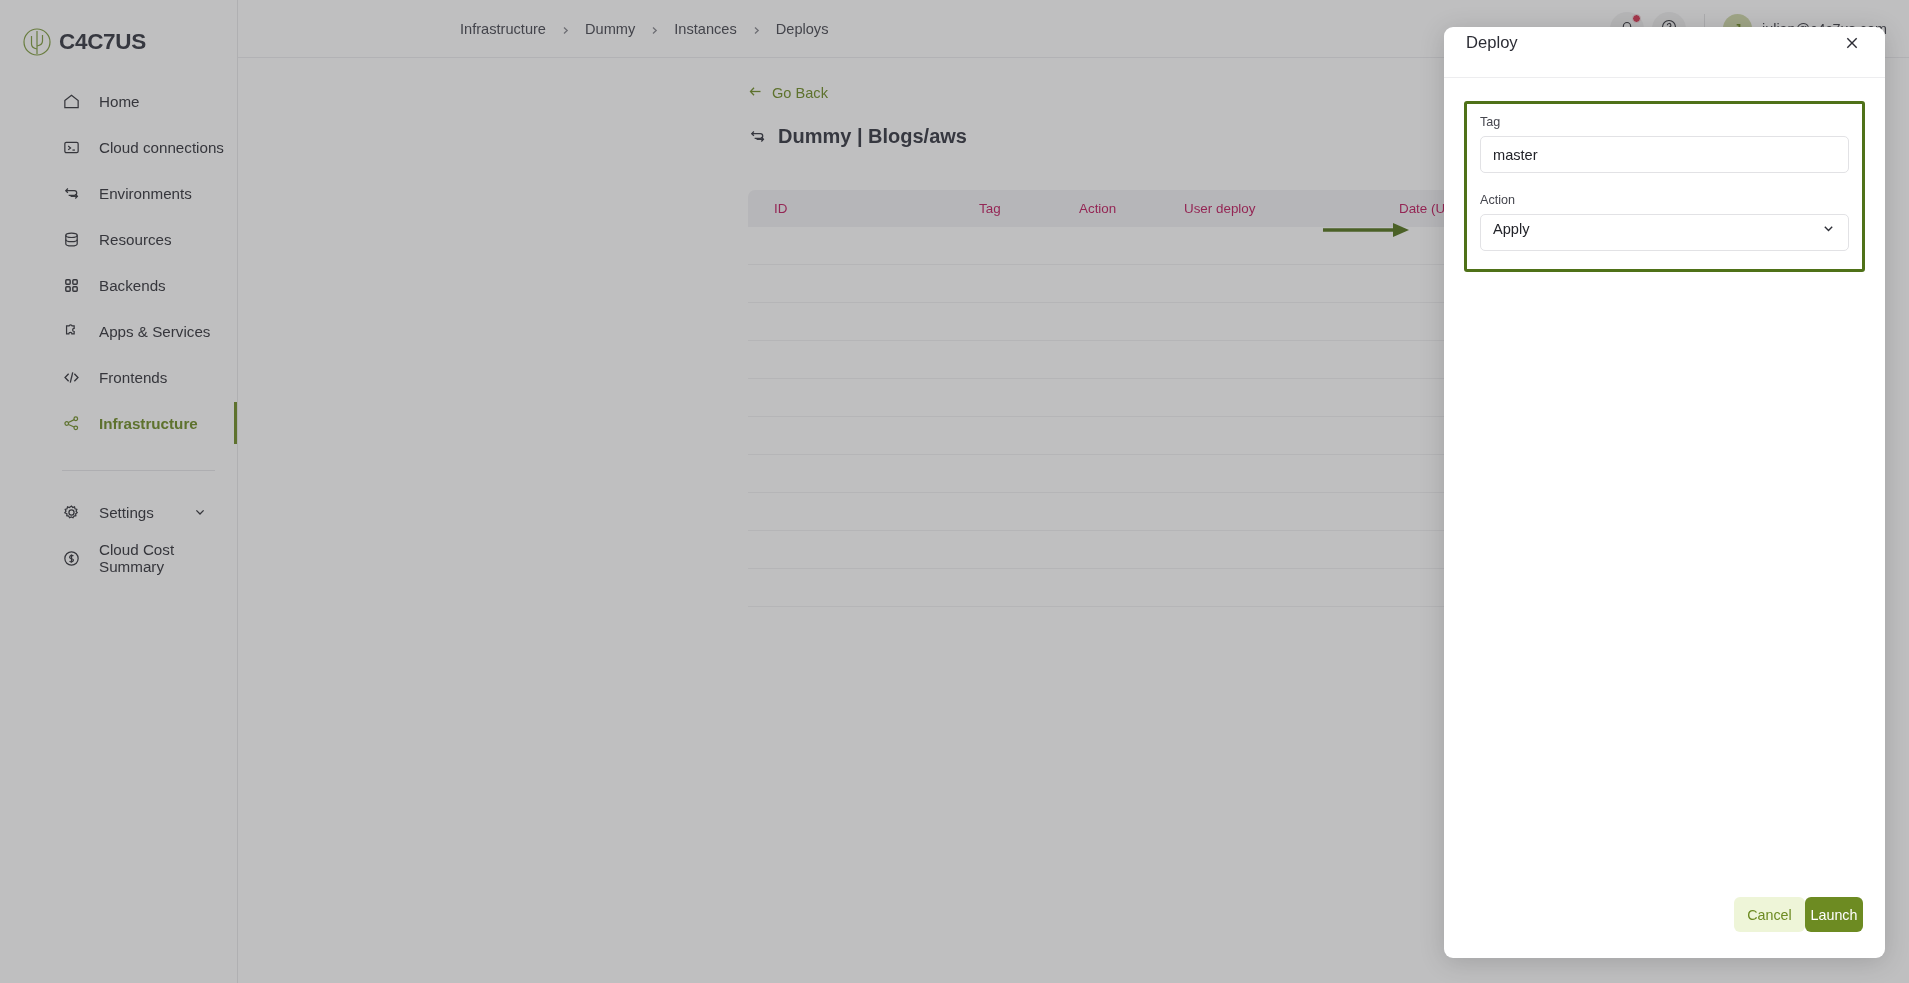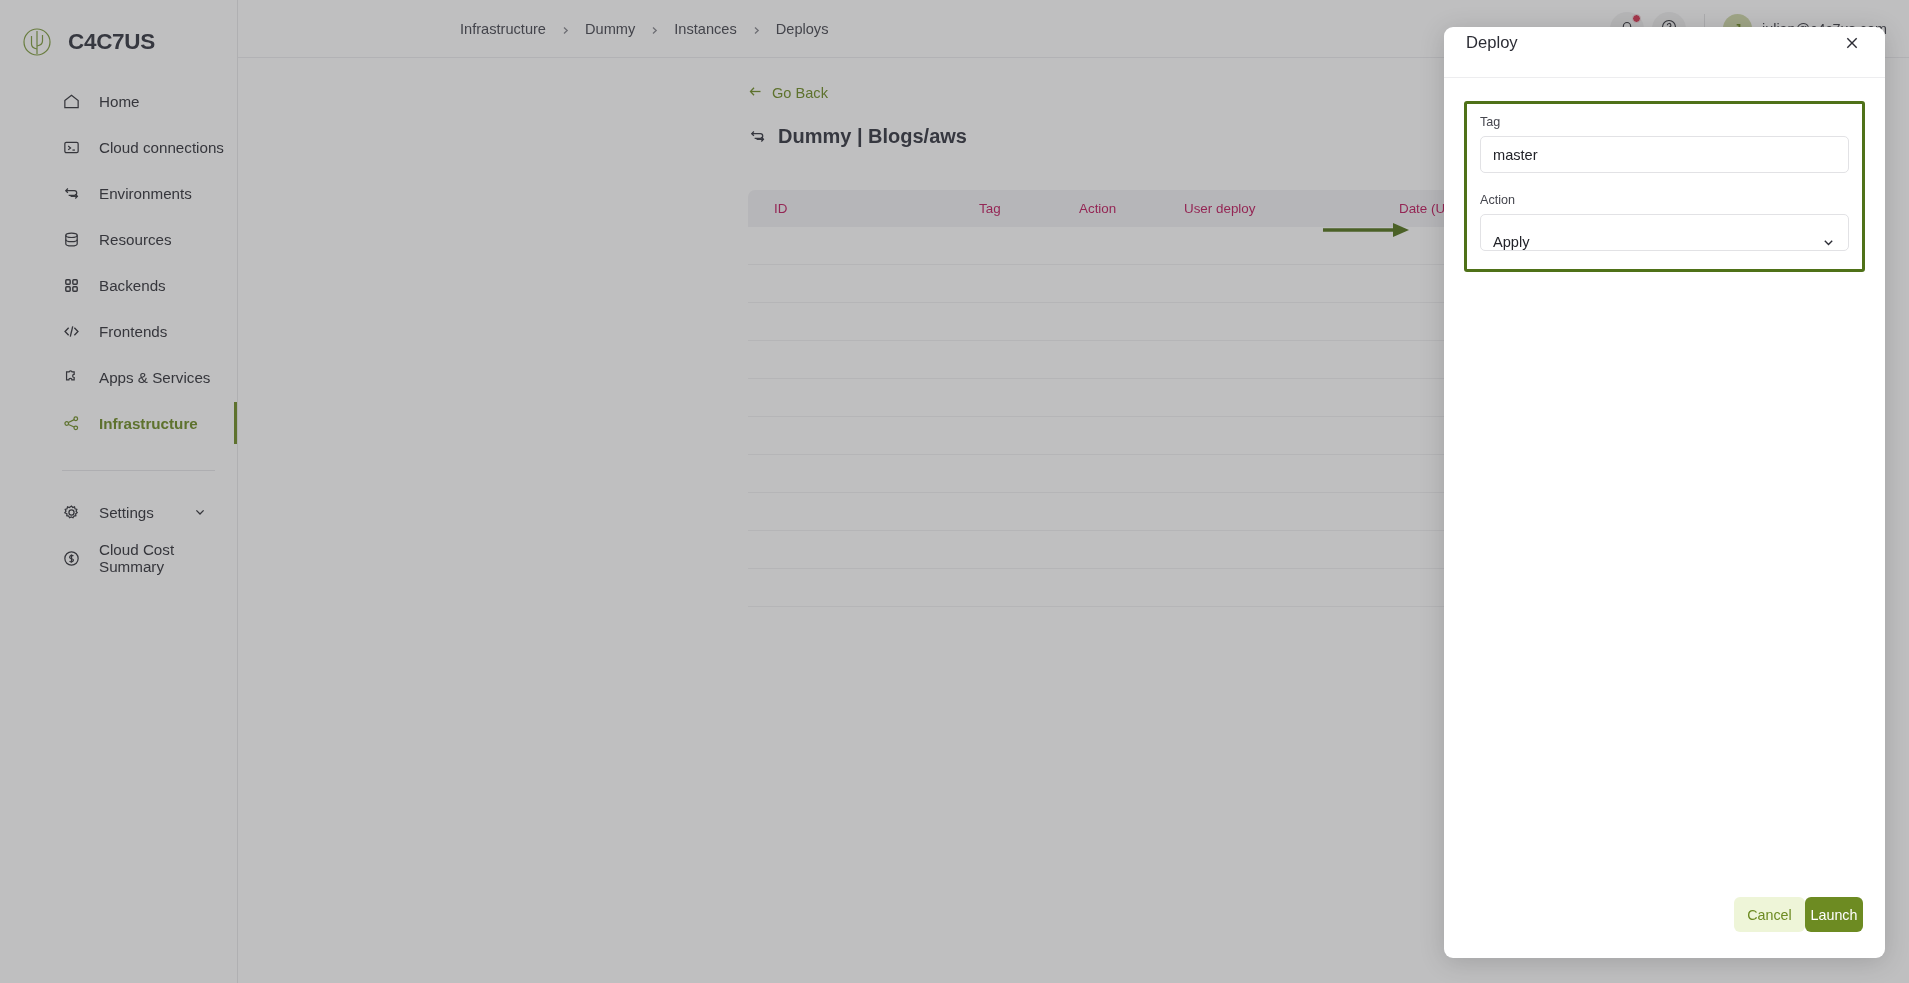--- a/index.html
+++ b/index.html
@@ -19,21 +19,21 @@
 
   
   #sidebar {
     width: 238px; height: 983px;
     background: #ffffff;
     border-right: 1px solid #e8e8ea;
     flex: 0 0 238px;
     position: relative;
   }
   .logo-row {
-    display: flex; align-items: center; gap: 16px;
+    display: flex; align-items: center; gap: 7px;
     padding: 22px 0 0 22px;
     height: 62px;
   }
   .logo-mark { width: 30px; height: 30px; flex: 0 0 30px; }
   .logo-text {
     font-size: 22.5px; font-weight: bold; letter-spacing: -0.3px;
     color: #30323d;
   }
 
   .nav { margin-top: 16px; padding-left: 40px; }
@@ -201,22 +201,22 @@
     display: flex; align-items: center;
     padding: 0 12px;
     font-size: 14.6px; color: #222329;
     background: #fff;
     cursor: text;
   }
   .field-select {
     height: 37px;
     border: 1px solid #e2e2e5;
     border-radius: 5px;
-    display: flex; align-items: flex-end;
-    padding: 0 12px;
+    display: flex; align-items: flex-start;
+    padding: 6px 12px;
     font-size: 14.6px; color: #222329;
     background: #fff;
     cursor: pointer;
   }
   .field-select .chev { margin-left: auto; width: 15px; height: 15px; }
 
   .modal-foot {
     flex: 0 0 auto;
     padding: 0 22px 26px 22px;
     display: flex; justify-content: flex-end; gap: 0;
@@ -300,36 +300,36 @@
             <rect x="11.4" y="4" width="4.6" height="4.6" rx="1"></rect>
             <rect x="4" y="11.4" width="4.6" height="4.6" rx="1"></rect>
             <rect x="11.4" y="11.4" width="4.6" height="4.6" rx="1"></rect>
           </svg>
         </span>
         <span>Backends</span>
       </div>
 
       <div class="nav-item">
         <span class="ico">
+          <svg viewBox="0 0 20 20" width="19" height="19" fill="none" stroke="#2f3037" stroke-width="1.3">
+            <path d="M7.4 4.2 a1.7 1.7 0 0 1 3.3 0 h2.1 v2.6 a1.6 1.6 0 0 0 0 3.2 v2.4 h-2.4 a1.6 1.6 0 0 0-3.2 0 H4.8 V4.2 Z"></path>
+          </svg>
+        </span>
+        <span>Apps &amp; Services</span>
+      </div>
+
+      <div class="nav-item">
+        <span class="ico">
           <svg viewBox="0 0 20 20" width="19" height="19" fill="none" stroke="#2f3037" stroke-width="1.4">
             <path d="M7 6 L3.2 10 L7 14"></path>
               <path d="M13 6 L16.8 10 L13 14"></path>
             <path d="M11.3 4.6 L8.7 15.4"></path>
           </svg>
         </span>
         <span>Frontends</span>
-      </div>
-
-      <div class="nav-item">
-        <span class="ico">
-          <svg viewBox="0 0 20 20" width="19" height="19" fill="none" stroke="#2f3037" stroke-width="1.3">
-            <path d="M7.4 4.2 a1.7 1.7 0 0 1 3.3 0 h2.1 v2.6 a1.6 1.6 0 0 0 0 3.2 v2.4 h-2.4 a1.6 1.6 0 0 0-3.2 0 H4.8 V4.2 Z"></path>
-          </svg>
-        </span>
-        <span>Apps &amp; Services</span>
       </div>
 
       <div class="nav-item active">
         <span class="ico">
           <svg viewBox="0 0 20 20" width="19" height="19" fill="none" stroke="#6d8b22" stroke-width="1.3">
             <circle cx="14.5" cy="5" r="1.9"></circle>
               <circle cx="5" cy="10" r="1.9"></circle>
             <circle cx="14.5" cy="14.6" r="1.9"></circle>
             <path d="M6.8 9 L12.8 5.9"></path>
               <path d="M6.8 11 L12.8 13.7"></path>

